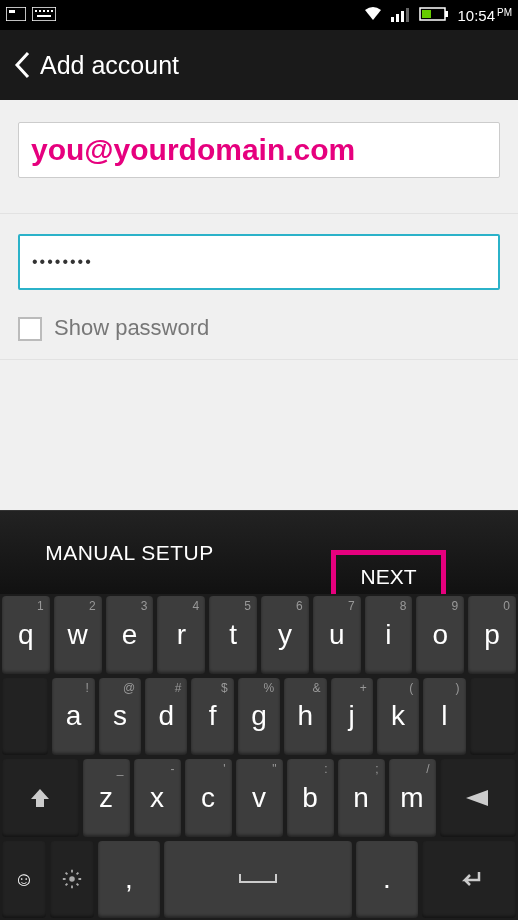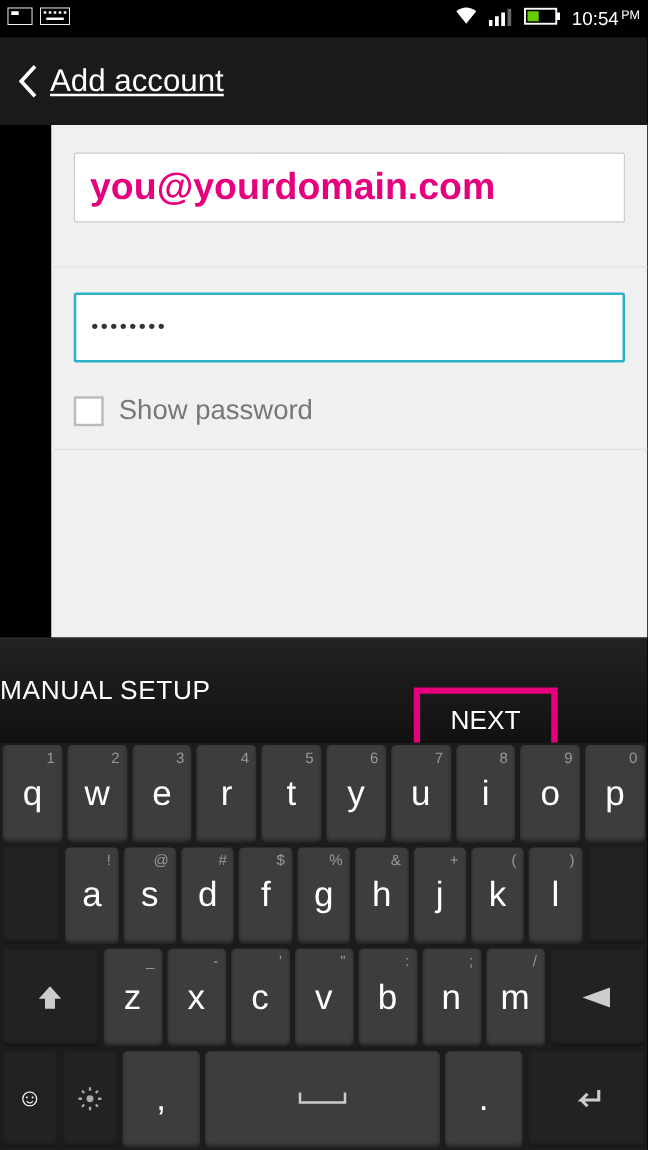--- a/index.html
+++ b/index.html
@@ -21,30 +21,29 @@
   .ampm { font-size: 10px; margin-left: 2px; vertical-align: top; }
 
   .header {
     height: 70px;
     background: #1a1a1a;
     display: flex;
     align-items: center;
     padding: 0 10px;
     color: #fff;
   }
-  .header .title { font-size: 25px; font-weight: 300; margin-left: 6px; text-decoration: underline; }
+  .header .title { font-size: 25px; font-weight: 300; margin-left: 6px; }
   .back-arrow { width: 24px; height: 36px; display:flex; align-items:center; justify-content:center;}
 
   .form-area {
     flex: 0 0 410px;
     background: #f0f0f0;
     padding: 22px 18px 0 18px;
     display:flex;
     flex-direction:column;
-    margin-left:41px;
   }
   .input-box {
     width: 100%;
     height: 56px;
     background: #fff;
     border: 1px solid #ccc;
     border-radius: 2px;
     padding: 0 12px;
     font-size: 30px;
     display: flex;
@@ -60,21 +59,21 @@
   .footer-buttons {
     height: 84px;
     background: linear-gradient(#222,#111);
     display: flex;
     align-items: center;
     color: #fff;
     border-top: 1px solid #333;
   }
   .footer-buttons .btn {
     flex: 1;
-    text-align: left;
+    text-align: center;
     font-size: 21px;
     font-weight: 400;
     letter-spacing: 0.5px;
   }
   .next-wrap { flex:1; display:flex; justify-content:center; }
   .next-btn {
     border: 5px solid #e6007e;
     padding: 10px 24px;
     font-size: 21px;
     margin-top: 48px;

